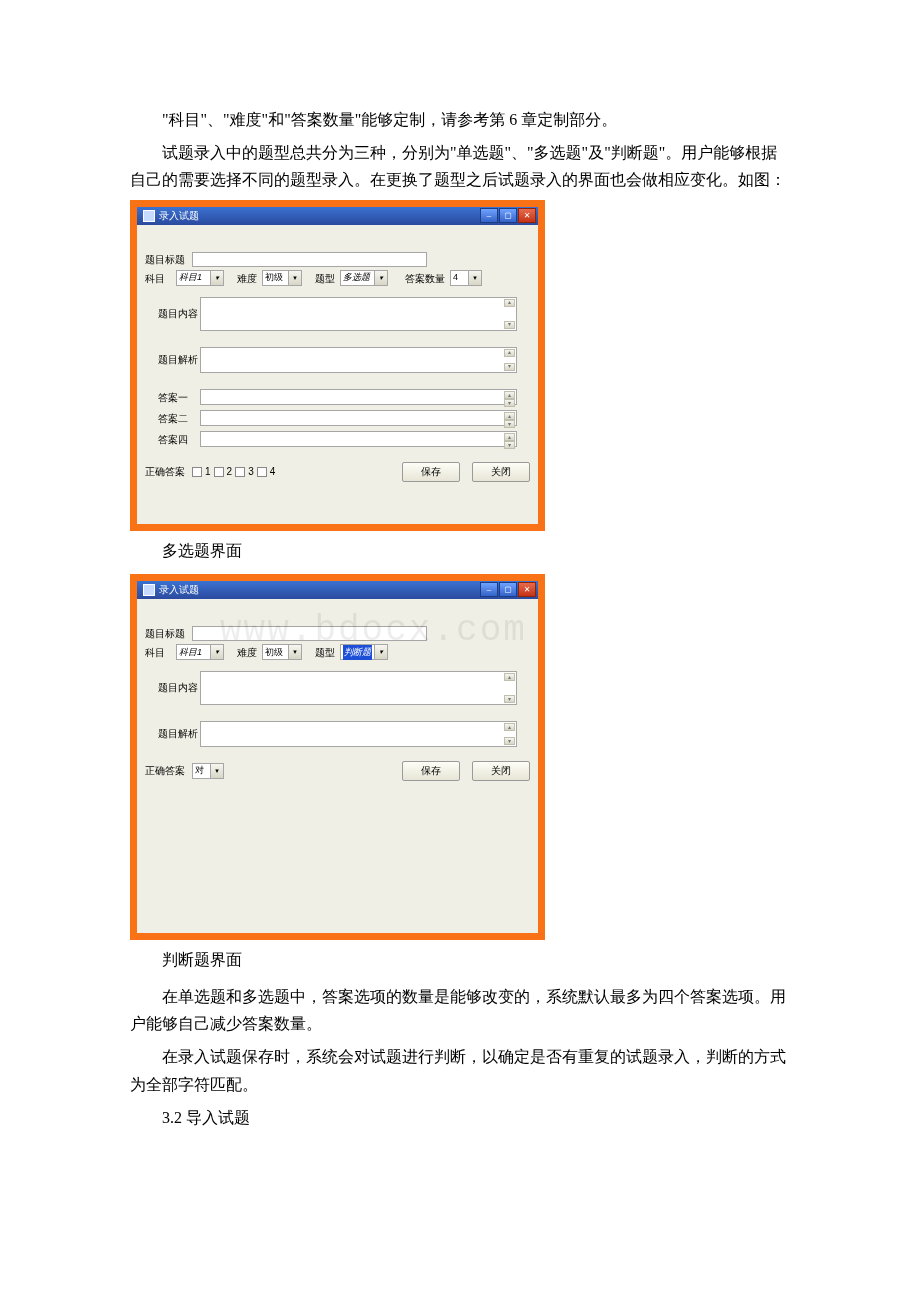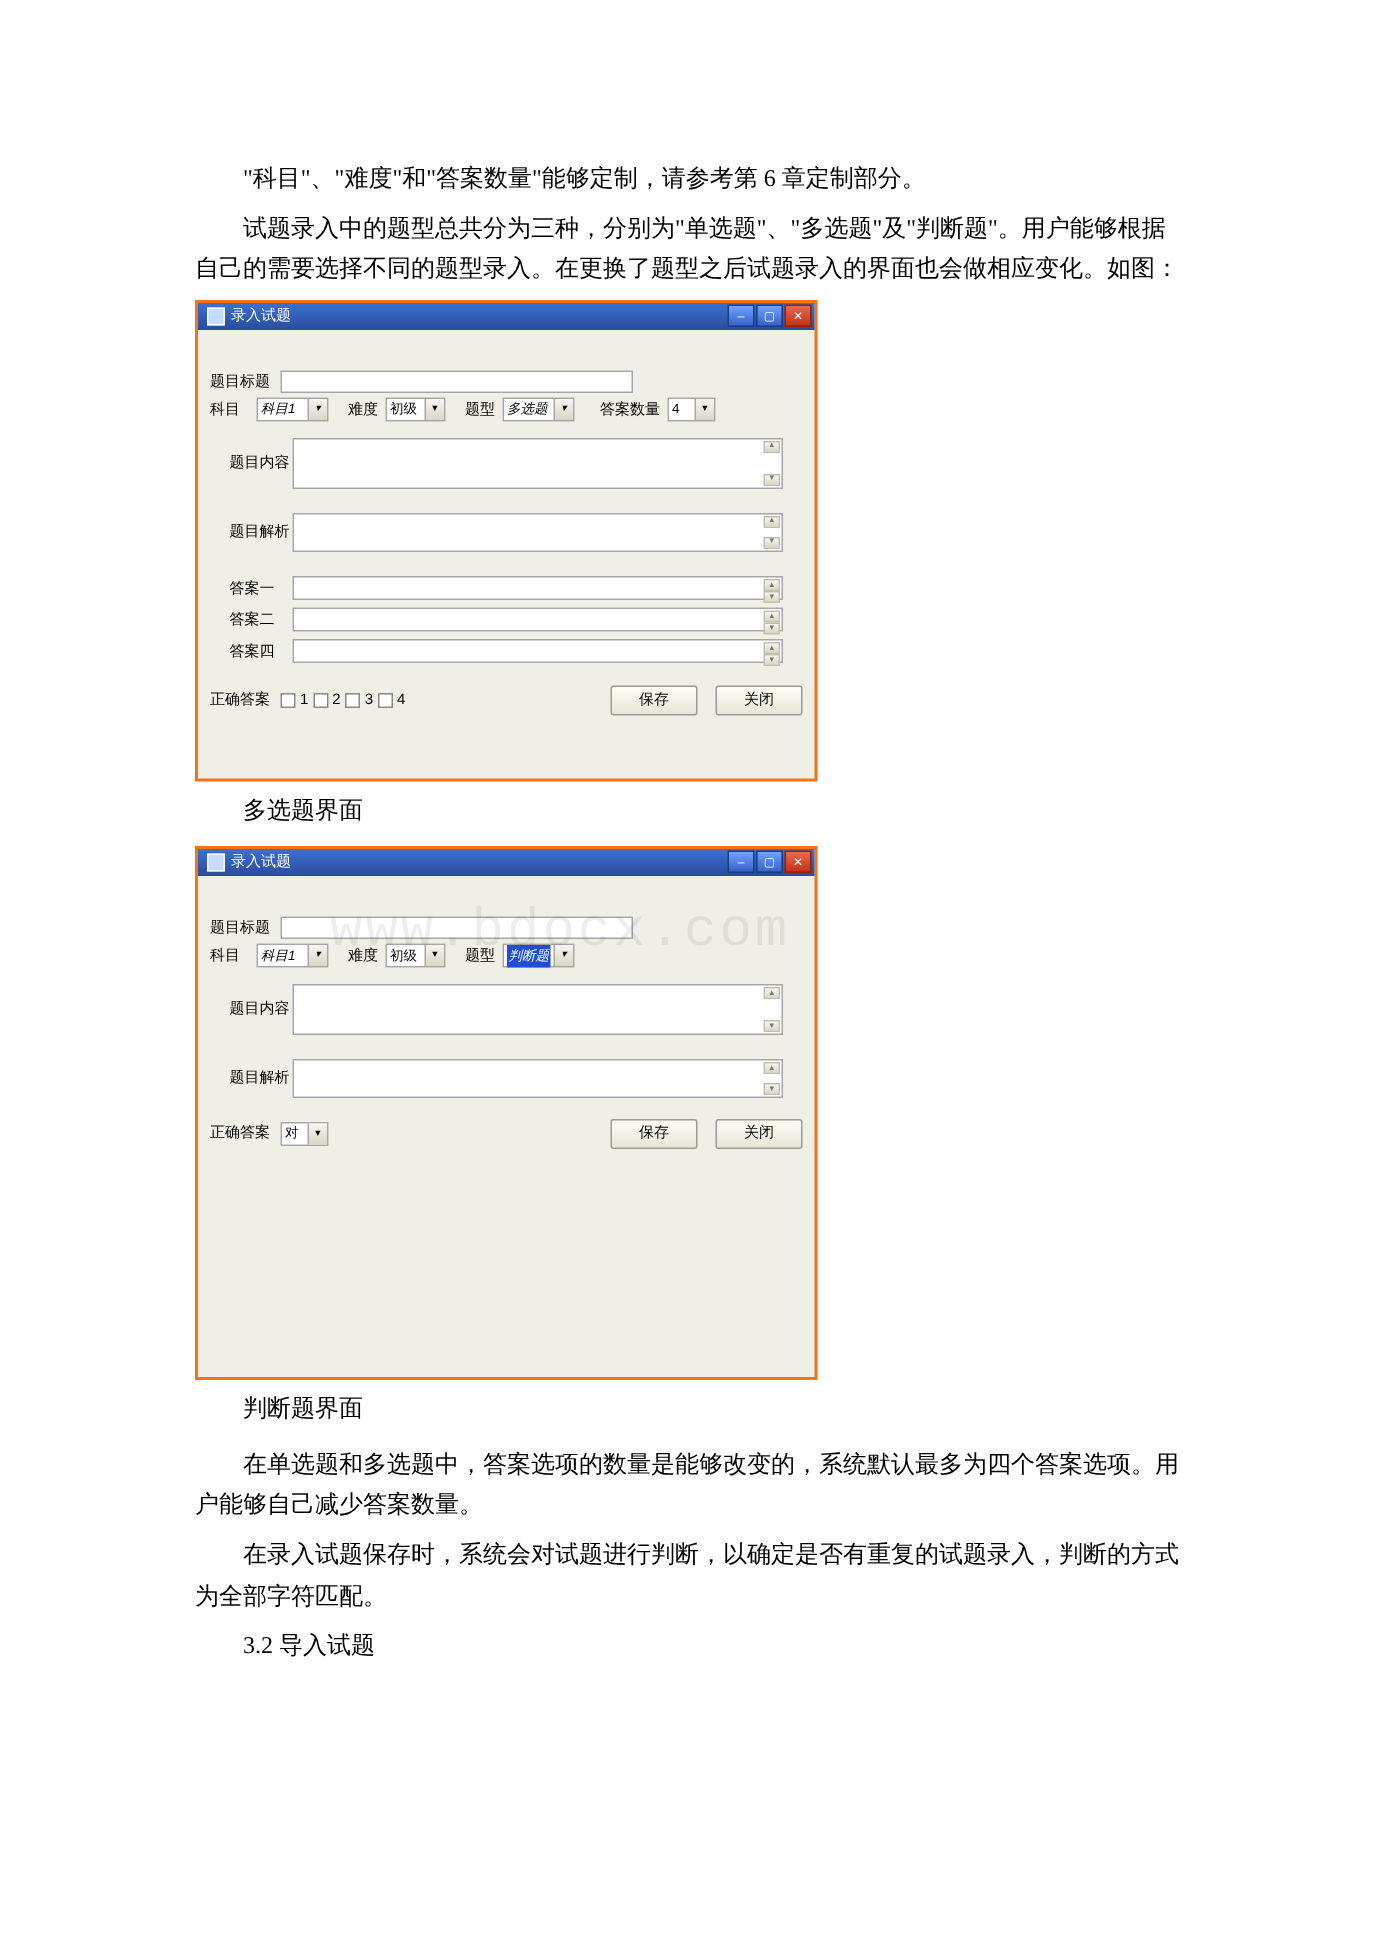--- a/index.html
+++ b/index.html
@@ -7,21 +7,21 @@
     font-family:"SimSun","Songti SC","宋体",serif;
     font-size:16px;color:#000;line-height:1.7;
   }
   .page{width:920px;min-height:1302px;margin:0 auto;padding:100px 130px 60px 130px;box-sizing:border-box;}
   p{margin:6px 0;text-align:left;}
   .indent{text-indent:2em;}
   .caption{margin:6px 0 10px 0;text-indent:2em;font-family:Liberation Serif, serif;}
   .win{
     width:415px;margin:4px 0 4px 0;
     font-family:"Tahoma","SimSun",sans-serif;font-size:10px;
-    border:2px solid #f97316;background:#f0efe5;color:#000;
+    border:7px solid #f97316;background:#f0efe5;color:#000;
     box-sizing:border-box;
   }
   .titlebar{
     display:flex;align-items:center;justify-content:space-between;
     height:18px;padding:0 2px 0 6px;
     background:linear-gradient(#3b72d1,#2a4a9e);
     color:#fff;font-size:10px;
   }
   .titlebar-text{display:flex;align-items:center;gap:4px;}
   .title-icon{

